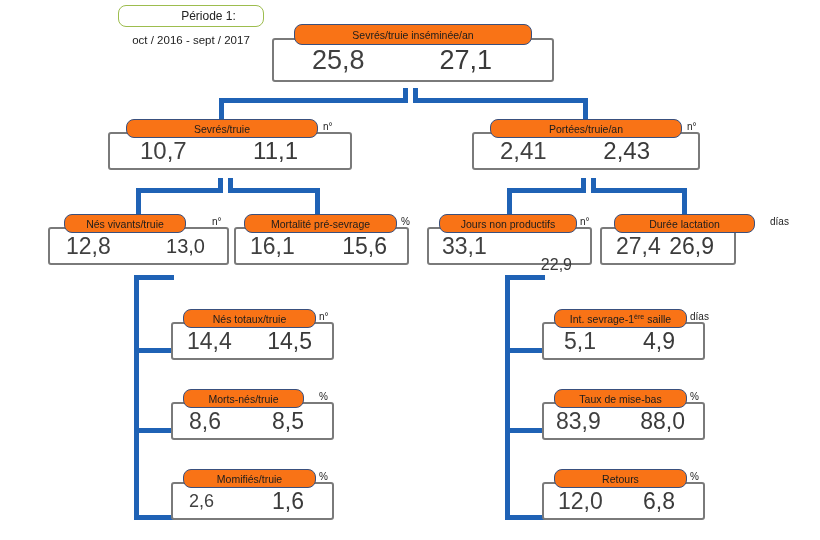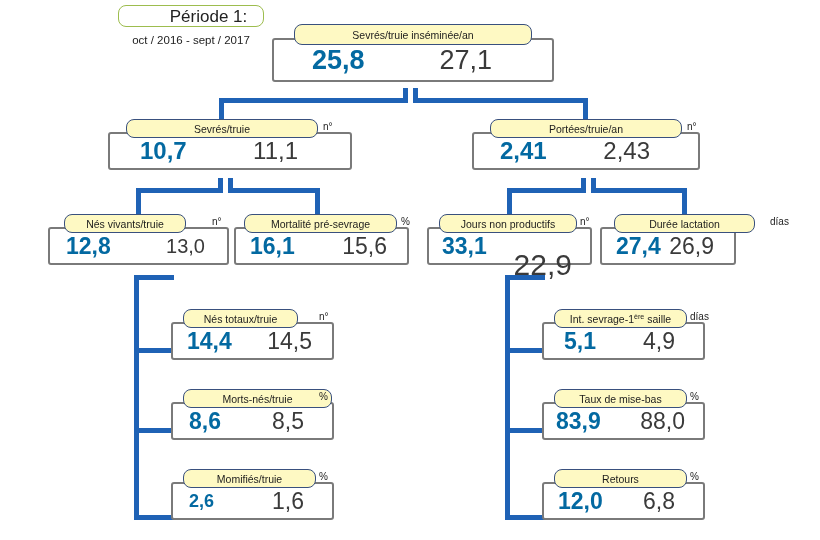--- a/index.html
+++ b/index.html
@@ -12,21 +12,21 @@
   }
   #stage{position:relative;width:820px;height:540px;}
 
   
   .legend{position:absolute;}
   .legend .chip{
     box-sizing:border-box;
     border-radius:8px;
     background:#ffffff;
     text-align:center;
-    font-size:17px;
+    font-size:12px;
     color:#222;
     line-height:1;
     display:flex;align-items:center;justify-content:center;padding-left:35px;
   }
   .legend .sub{
     text-align:center;
     font-size:11.5px;
     color:#222;
     margin-top:7px;
     white-space:nowrap;
@@ -40,33 +40,33 @@
     box-sizing:border-box;
     background:#ffffff;
     border:2.5px solid #7a7a7a;
     border-radius:3px;
     display:flex;
     align-items:center;
     justify-content:space-between;
     padding:0 12px;
   }
   .node .valbox .v1{
-    color:#0369a1;
-    font-weight:700;
+    color:#404040;
+    font-weight:400;
     white-space:nowrap;
   }
   .node .valbox .v2{
     color:#3a3a3a;
     font-weight:400;
     white-space:nowrap;
   }
   .node .pill{
     position:absolute;
     box-sizing:border-box;
-    background:#fef9c3;
+    background:#f97316;
     border:1.1px solid #39507e;
     border-radius:8px;
     display:flex;
     align-items:center;
     justify-content:center;
     font-size:10.5px;
     color:#1c1c1c;
     white-space:nowrap;
     z-index:3;
   }
@@ -185,48 +185,48 @@
     </div>
   </div>
 
   <div class="node" style="left:427px;top:214px;width:165px;">
     <div class="pill" style="left:12px;top:0px;width:138px;height:19px;">
       <span>Jours non productifs</span>
     </div>
     <div class="unit" style="left:153px;top:2px;">n°</div>
     <div class="valbox" style="top:13px;width:165px;height:38px;">
       <span class="v1" style="font-size:23px;margin-left:1px;">33,1</span>
-      <span class="v2" style="font-size:30px;margin-right:6px;margin-top:38px;">22,9</span>
+      <span class="v2" style="font-size:16px;margin-right:6px;margin-top:38px;">22,9</span>
     </div>
   </div>
 
   <div class="node" style="left:600px;top:214px;width:169px;">
     <div class="pill" style="left:14px;top:0px;width:141px;height:19px;">
       <span>Durée lactation</span>
     </div>
     <div class="unit" style="left:170px;top:2px;">días</div>
     <div class="valbox" style="top:13px;width:136px;height:38px;">
       <span class="v1" style="font-size:23px;margin-left:2px;">27,4</span>
       <span class="v2" style="font-size:23px;margin-right:8px;">26,9</span>
     </div>
   </div>
 
   <div class="node" style="left:171px;top:309px;width:163px;">
-    <div class="pill" style="left:12px;top:0px;width:115px;height:19px;">
+    <div class="pill" style="left:12px;top:0px;width:133px;height:19px;">
       <span>Nés totaux/truie</span>
     </div>
     <div class="unit" style="left:148px;top:2px;">n°</div>
     <div class="valbox" style="top:13px;width:163px;height:38px;">
       <span class="v1" style="font-size:23px;margin-left:2px;">14,4</span>
       <span class="v2" style="font-size:23px;margin-right:8px;">14,5</span>
     </div>
   </div>
 
   <div class="node" style="left:171px;top:389px;width:163px;">
-    <div class="pill" style="left:12px;top:0px;width:149px;height:19px;">
+    <div class="pill" style="left:12px;top:0px;width:121px;height:19px;">
       <span>Morts-nés/truie</span>
     </div>
     <div class="unit" style="left:148px;top:2px;">%</div>
     <div class="valbox" style="top:13px;width:163px;height:38px;">
       <span class="v1" style="font-size:23px;margin-left:4px;">8,6</span>
       <span class="v2" style="font-size:23px;margin-right:16px;">8,5</span>
     </div>
   </div>
 
   <div class="node" style="left:171px;top:469px;width:163px;">

